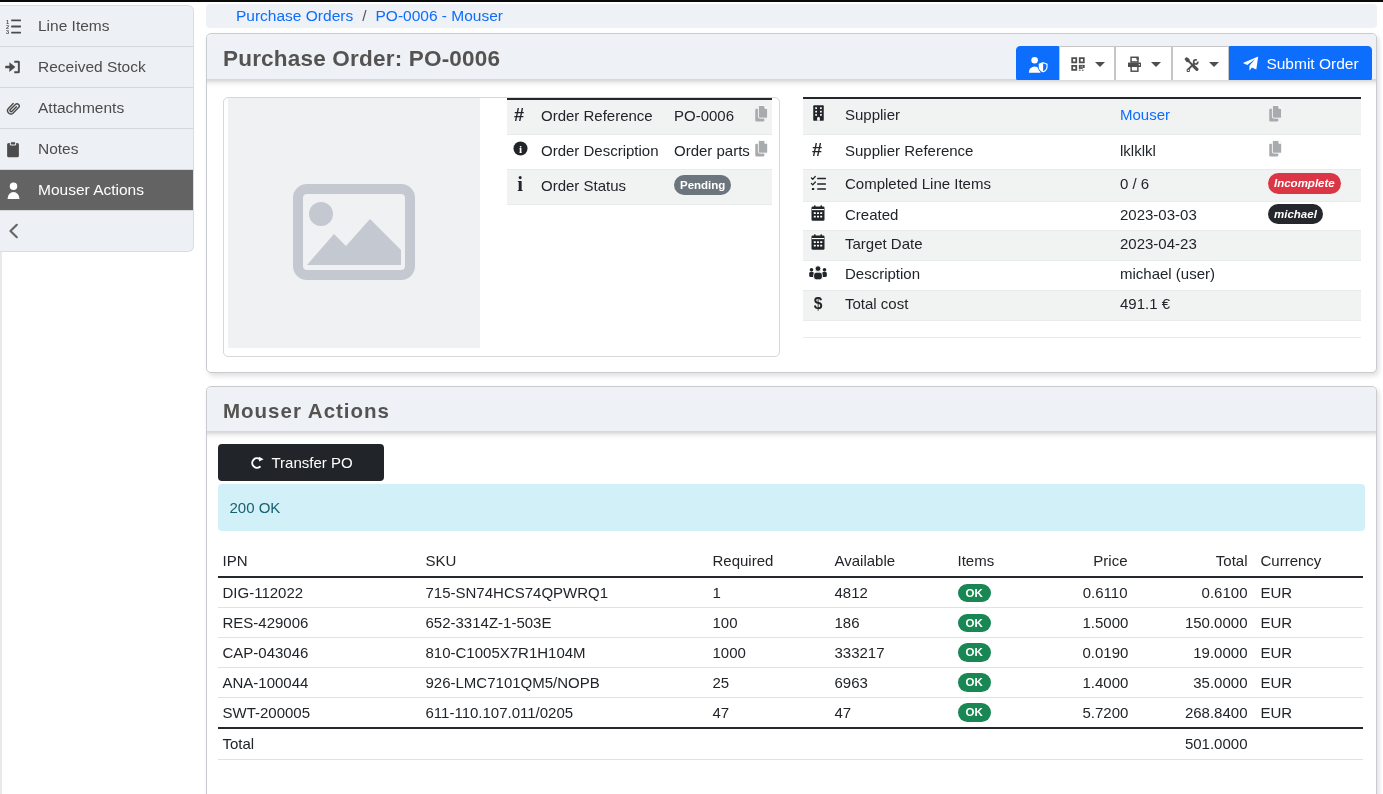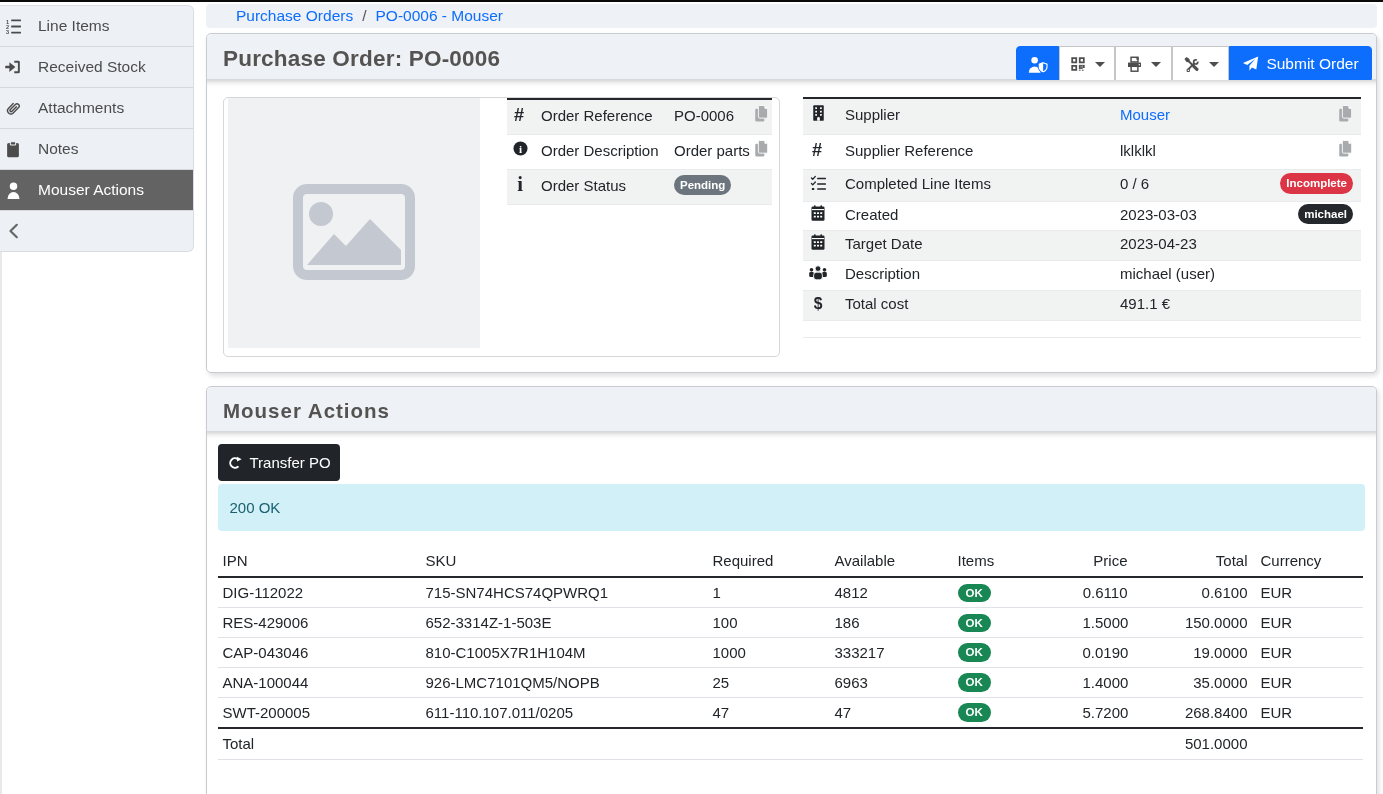--- a/index.html
+++ b/index.html
@@ -39,28 +39,28 @@
 .dtable tr { border-bottom:1px solid #e8eaec; }
 #dt1 { position:absolute; left:283px; top:0px; width:265px; table-layout:fixed; }
 #dt1 td.ic { width:26px; text-align:center; }
 #dt1 td.lab { width:141px; padding-left:8px; }
 #dt1 td.val { width:80px; }
 #dt1 td.cpy { width:18px; }
 #dt2 { position:absolute; left:596px; top:17px; width:558px; table-layout:fixed; }
 #dt2 td.ic { width:30px; text-align:center; }
 #dt2 td.lab { width:287px; padding-left:12px; }
 #dt2 td.val { width:148px; }
-#dt2 td.cpy { width:93px; text-align:right; padding-right:8px; }
+#dt2 td.cpy { width:93px; text-align:left; padding-right:8px;font-style:italic; }
 .striped { background:#f1f2f2; }
 .badge { display:inline-block; border-radius:11px; color:#fff; font-weight:bold; font-size:11.5px; padding:4px 6px; line-height:1.1; }
 .bg-gray { background:#6c757d; }
 .bg-red { background:#dc3545; }
 .bg-dark { background:#24272b; }
 a.lnk { color:#0d6efd; text-decoration:none; }
-#transferbtn { display:inline-flex; align-items:center; height:37px; background:#212529; color:#fff; border-radius:4px; padding:0 9px; font-size:15px; }
+#transferbtn { display:inline-flex; align-items:center; height:37px; background:#212529; color:#fff; border-radius:4px; padding:0 31px; font-size:15px; }
 #alertbox { margin-top:3px; height:47px; background:#d2f0f8; border-radius:4px; display:flex; align-items:center; padding-left:12px; color:#19616f; font-size:15px; }
 #datatable { width:1145px; margin-top:16px; border-collapse:collapse; table-layout:fixed; }
 #datatable th { font-weight:normal; text-align:left; font-size:15px; padding:5px 5px 7px 5px; border-bottom:2px solid #24282c; }
 #datatable td { font-size:15px; padding:4.65px 5px; border-bottom:1px solid #dee2e6; }
 #datatable .r { text-align:right; padding-right:5px; }
 #datatable .bok { display:inline-block; border-radius:10px; background:#198754; color:#fff; font-weight:bold; font-size:11.5px; padding:3px 8px; line-height:1.1; }
 #datatable tfoot td { border-top:2px solid #24282c; border-bottom:1px solid #dee2e6; padding-top:6px; padding-bottom:7px; }
 </style>
 </head>
 <body>

